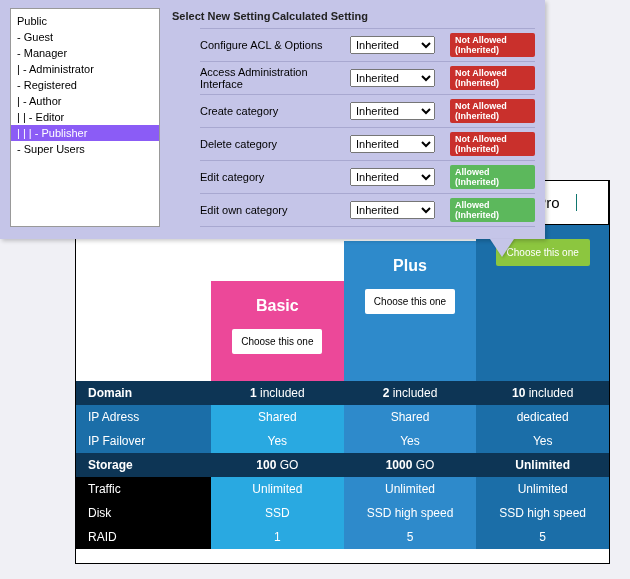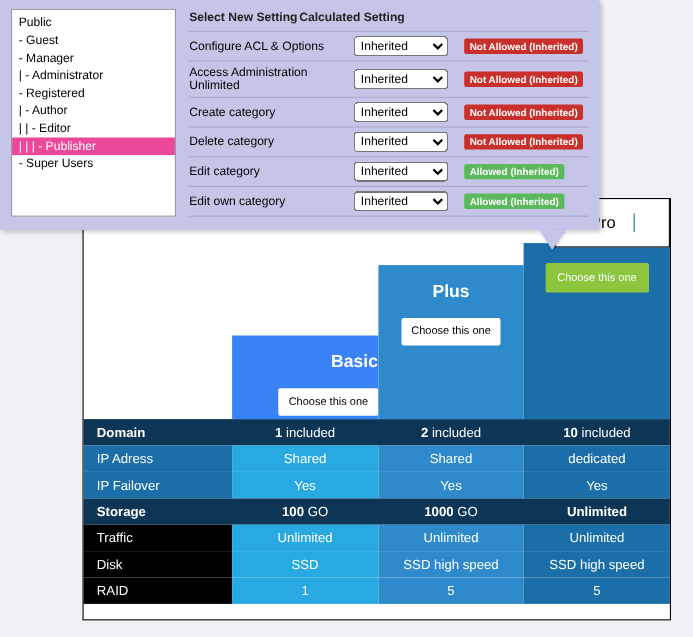--- a/index.html
+++ b/index.html
@@ -4,45 +4,45 @@
 <style>
 * { box-sizing: border-box; margin: 0; padding: 0; }
 body { font-family: Arial, sans-serif; background: #f0f0f5; width: 630px; height: 579px; position: relative; overflow: hidden; }
 
 
 .acl-panel { position: absolute; top: 0; left: 0; width: 545px; background: #c5c5e8; padding: 8px 10px 12px; z-index: 10; box-shadow: 2px 2px 4px rgba(0,0,0,0.2); }
 .acl-content { display: flex; gap: 12px; }
 
 .tree { background: #fff; border: 1px solid #999; width: 150px; padding: 4px 0; font-size: 11px; }
 .tree-item { padding: 2px 6px; cursor: pointer; white-space: nowrap; }
-.tree-item.selected { background: #ec4899; color: #fff; }
+.tree-item.selected { background: #8b5cf6; color: #fff; }
 
 .acl-table { flex: 1; font-size: 11px; }
 .acl-header { display: flex; font-weight: bold; padding: 2px 0 6px; color: #222; }
-.acl-row { display: flex; align-items: center; padding: 4px 0; border-top: 1px solid #a8a8d0; }
+.acl-row { display: flex; align-items: center; padding: 4px 0; border-top: 1px solid #a8a8d0; margin-left: 28px; }
 .acl-row:last-child { border-bottom: 1px solid #a8a8d0; }
 .col-action { width: 150px; }
 .col-select { width: 100px; }
 .col-calc { flex: 1; }
 .acl-select { font-size: 11px; width: 85px; padding: 1px; }
 .badge { display: inline-block; padding: 2px 5px; font-size: 9px; color: #fff; border-radius: 2px; font-weight: bold; }
 .badge.red { background: #c9302c; }
 .badge.green { background: #5cb85c; }
 
 .pointer { position: absolute; top: 100%; left: 490px; width: 0; height: 0; border-left: 12px solid transparent; border-right: 12px solid transparent; border-top: 18px solid #c5c5e8; filter: drop-shadow(1px 1px 1px rgba(0,0,0,0.2)); }
 
 
 .pricing-wrap { position: absolute; top: 180px; left: 75px; width: 535px; border: 1px solid #000; background: #fff; }
 .pro-box { position: absolute; top: -1px; right: 0; width: 105px; height: 45px; border: 1px solid #000; background: #fff; display: flex; align-items: center; justify-content: center; font-size: 15px; }
 .pro-box span { border-right: 1px solid #0f766e; padding-right: 16px; }
 
 .plans { display: flex; height: 200px; align-items: flex-end; }
 .spacer-col { width: 135px; background: #fff; }
 .plan { flex: 1; text-align: center; color: #fff; display: flex; flex-direction: column; align-items: center; }
-.plan.basic { background: #3b82f6; height: 76px; align-items: flex-end; }
+.plan.basic { background: #ec4899; height: 100px; }
 .plan.plus { background: #2e8acb; height: 140px; }
 .plan.pro { background: #1b6ea8; height: 160px; }
 .plan-title { font-size: 16px; font-weight: bold; margin-top: 16px; margin-bottom: 14px; }
 .choose-btn { background: #fff; color: #000; border: none; padding: 7px 9px; font-size: 10px; font-weight: normal; cursor: pointer; border-radius: 2px; }
 .choose-btn.green { background: #8cc63f; color: #fff; padding: 8px 11px; }
 
 .data-row { display: flex; font-size: 12px; }
 .data-cell { padding: 5px 8px; text-align: center; }
 .data-cell:first-child { width: 135px; text-align: left; padding-left: 12px; }
 .data-cell:not(:first-child) { flex: 1; }
@@ -89,21 +89,21 @@
         <div class="col-select">Select New Setting</div>
         <div class="col-calc">Calculated Setting</div>
       </div>
       <div id="acl-rows">
           <div class="acl-row">
             <div class="col-action">Configure ACL &amp; Options</div>
             <div class="col-select"><select class="acl-select"><option>Inherited</option></select></div>
             <div class="col-calc"><span class="badge red">Not Allowed (Inherited)</span></div>
           </div>
           <div class="acl-row">
-            <div class="col-action">Access Administration Unlimited</div>
+            <div class="col-action">Access Administration Interface</div>
             <div class="col-select"><select class="acl-select"><option>Inherited</option></select></div>
             <div class="col-calc"><span class="badge red">Not Allowed (Inherited)</span></div>
           </div>
           <div class="acl-row">
             <div class="col-action">Create category</div>
             <div class="col-select"><select class="acl-select"><option>Inherited</option></select></div>
             <div class="col-calc"><span class="badge red">Not Allowed (Inherited)</span></div>
           </div>
           <div class="acl-row">
             <div class="col-action">Delete category</div>

